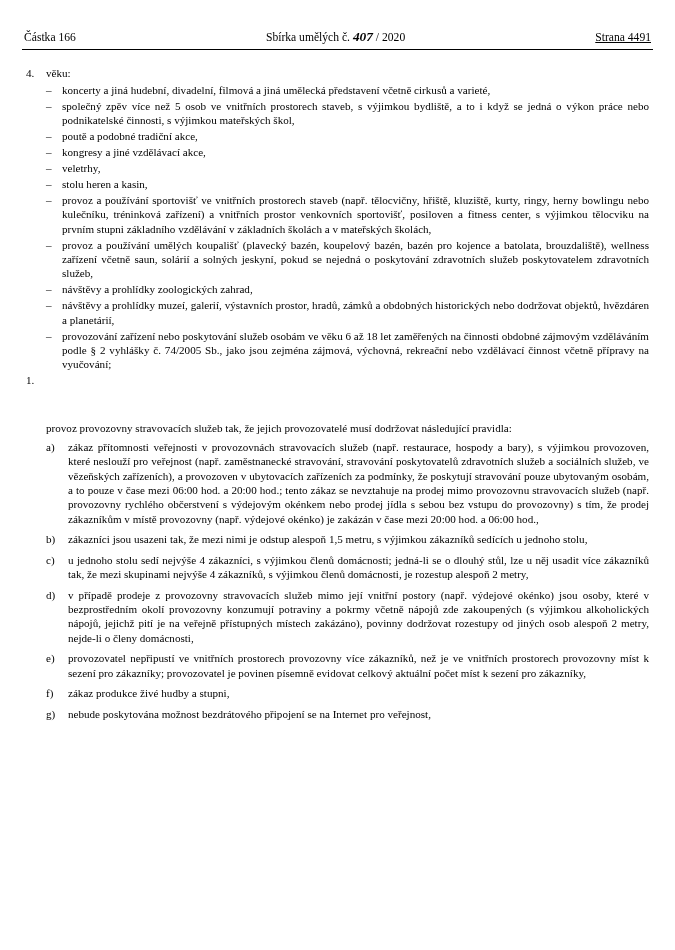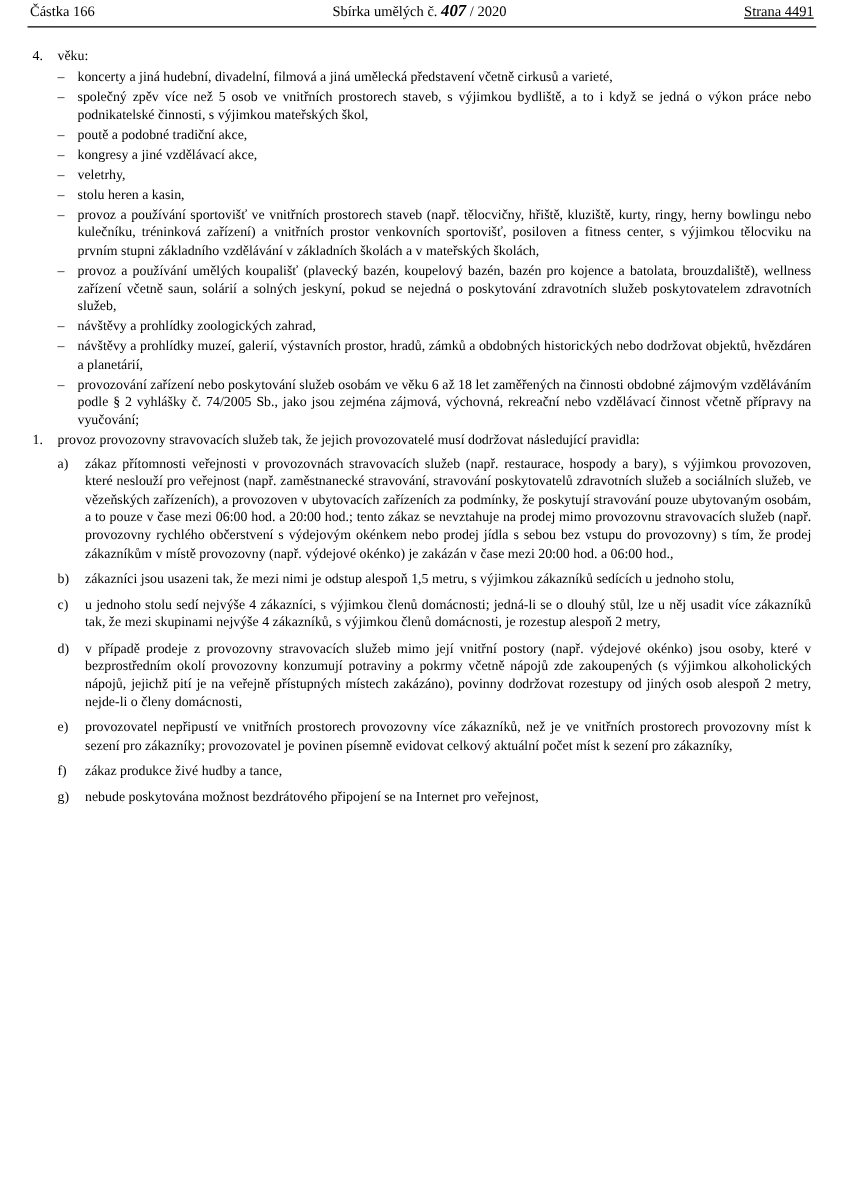--- a/index.html
+++ b/index.html
@@ -14,21 +14,21 @@
     color: #000000;
     font-size: 11.1px;
     line-height: 1.30;
     overflow: hidden;
   }
   .page {
     width: 675px;
     height: 950px;
     position: relative;
     box-sizing: border-box;
-    padding: 0 22px 0 22px;
+    padding: 28px 22px 0 22px;
   }
   
   .header {
     display: flex;
     align-items: baseline;
     justify-content: space-between;
     font-size: 11.6px;
     padding: 0 2px 4px 2px;
   }
   .header .center {
@@ -112,21 +112,21 @@
     flex: 0 0 auto;
     width: 22px;
     text-align: left;
   }
   .letter-item .body {
     flex: 1;
     text-align: justify;
     text-justify: inter-word;
   }
   .tight { margin-bottom: 4px; }
-  .just { text-align: justify; text-justify: inter-word; }
+  .just { text-align: justify; text-justify: inter-word; margin-top: 48px; }
 </style>
 </head>
 <body>
 
 <div class="page">
 
   <div class="header">
     <div class="left">Částka 166</div>
     <div class="center"><span>Sbírka umělých č. </span><span class="num-big">407</span><span> / 2020</span></div>
     <div class="right">Strana 4491</div>
@@ -209,21 +209,21 @@
           <div class="letter-item">
             <div class="marker">d)</div>
             <div class="body">v případě prodeje z provozovny stravovacích služeb mimo její vnitřní postory (např. výdejové okénko) jsou osoby, které v bezprostředním okolí provozovny konzumují potraviny a pokrmy včetně nápojů zde zakoupených (s výjimkou alkoholických nápojů, jejichž pití je na veřejně přístupných místech zakázáno), povinny dodržovat rozestupy od jiných osob alespoň 2 metry, nejde-li o členy domácnosti,</div>
           </div>
           <div class="letter-item">
             <div class="marker">e)</div>
             <div class="body">provozovatel nepřipustí ve vnitřních prostorech provozovny více zákazníků, než je ve vnitřních prostorech provozovny míst k sezení pro zákazníky; provozovatel je povinen písemně evidovat celkový aktuální počet míst k sezení pro zákazníky,</div>
           </div>
           <div class="letter-item">
             <div class="marker">f)</div>
-            <div class="body">zákaz produkce živé hudby a tance,</div>
+            <div class="body">zákaz produkce živé hudby a stupni,</div>
           </div>
           <div class="letter-item">
             <div class="marker">g)</div>
             <div class="body">nebude poskytována možnost bezdrátového připojení se na Internet pro veřejnost,</div>
           </div>
         </div>
       </div>
     </div>
 
   </div>

